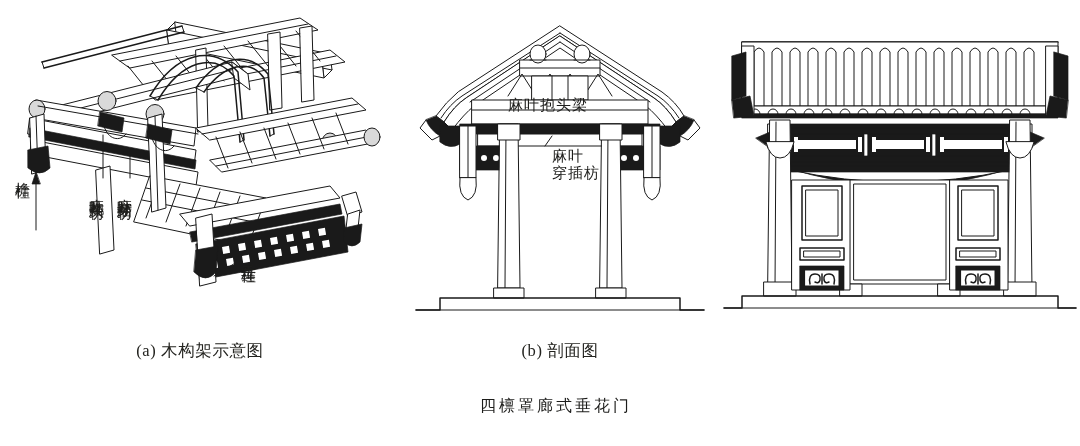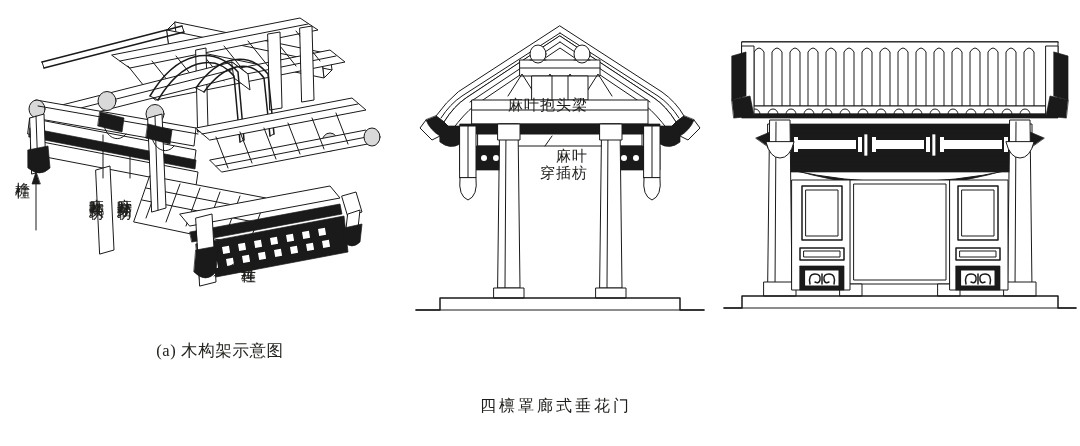--- a/index.html
+++ b/index.html
@@ -42,21 +42,20 @@
   .caption {
     position: absolute;
     top: 340px;
     left: 0;
     width: 100%;
     text-align: center;
     font-size: 16.5px;
     letter-spacing: 0.6px;
     color: #23231f;
     font-family: "Liberation Serif", "DejaVu Serif", serif;
-    margin-left: 20px;
   }
   #figure-title {
     position: absolute;
     left: 16px;
     top: 396px;
     width: 1080px;
     text-align: center;
     font-size: 16px;
     letter-spacing: 3px;
     color: #1c1c1a;
@@ -83,21 +82,21 @@
   
   .blabel {
     position: absolute;
     font-size: 15px;
     letter-spacing: 1px;
     color: #1d1d1b;
     font-family: "Liberation Serif", "DejaVu Serif", serif;
     white-space: nowrap;
   }
   #label-baotouliang { left: 108px; top: 96px; }
-  #label-chuancha-b  { left: 140px; top: 148px; text-align: right; line-height: 1.12; }
+  #label-chuancha-b  { left: 152px; top: 148px; text-align: left; line-height: 1.12; }
   .ink-thin { fill: none; stroke: #1a1a1a; stroke-width: 1; }
   .ink-med  { fill: none; stroke: #1a1a1a; stroke-width: 1.5; }
   .solid    { fill: #1a1a1a; stroke: #1a1a1a; stroke-width: 0.7; }
   .white    { fill: #ffffff; stroke: #1a1a1a; stroke-width: 1; }
   .grayfill { fill: #d9d9d9; stroke: #1a1a1a; stroke-width: 1; }
   .leader   { fill: none; stroke: #1a1a1a; stroke-width: 1; }
 </style>
 </head>
 <body>
 
@@ -364,20 +363,21 @@
         <path class="leader" d="M152 136 L145 146"></path>
       </g>
     </svg>
 
     <div class="blabel" id="label-baotouliang">麻叶抱头梁</div>
     <div class="blabel" id="label-chuancha-b">
       <div>麻叶</div>
       <div>穿插枋</div>
     </div>
 
+    <div class="caption">(b) 剖面图</div>
   </div>
 
   <div class="panel" id="panel-c">
     <svg class="panel-svg" viewBox="0 0 360 340" preserveAspectRatio="xMidYMid meet">
       <g stroke-linejoin="round" stroke-linecap="round">
 
         <g>
           <path class="ink-med" d="M22 42 L338 42"></path>
           <path class="white" d="M22 42 L338 42 L338 106 L22 106 Z"></path>
 

